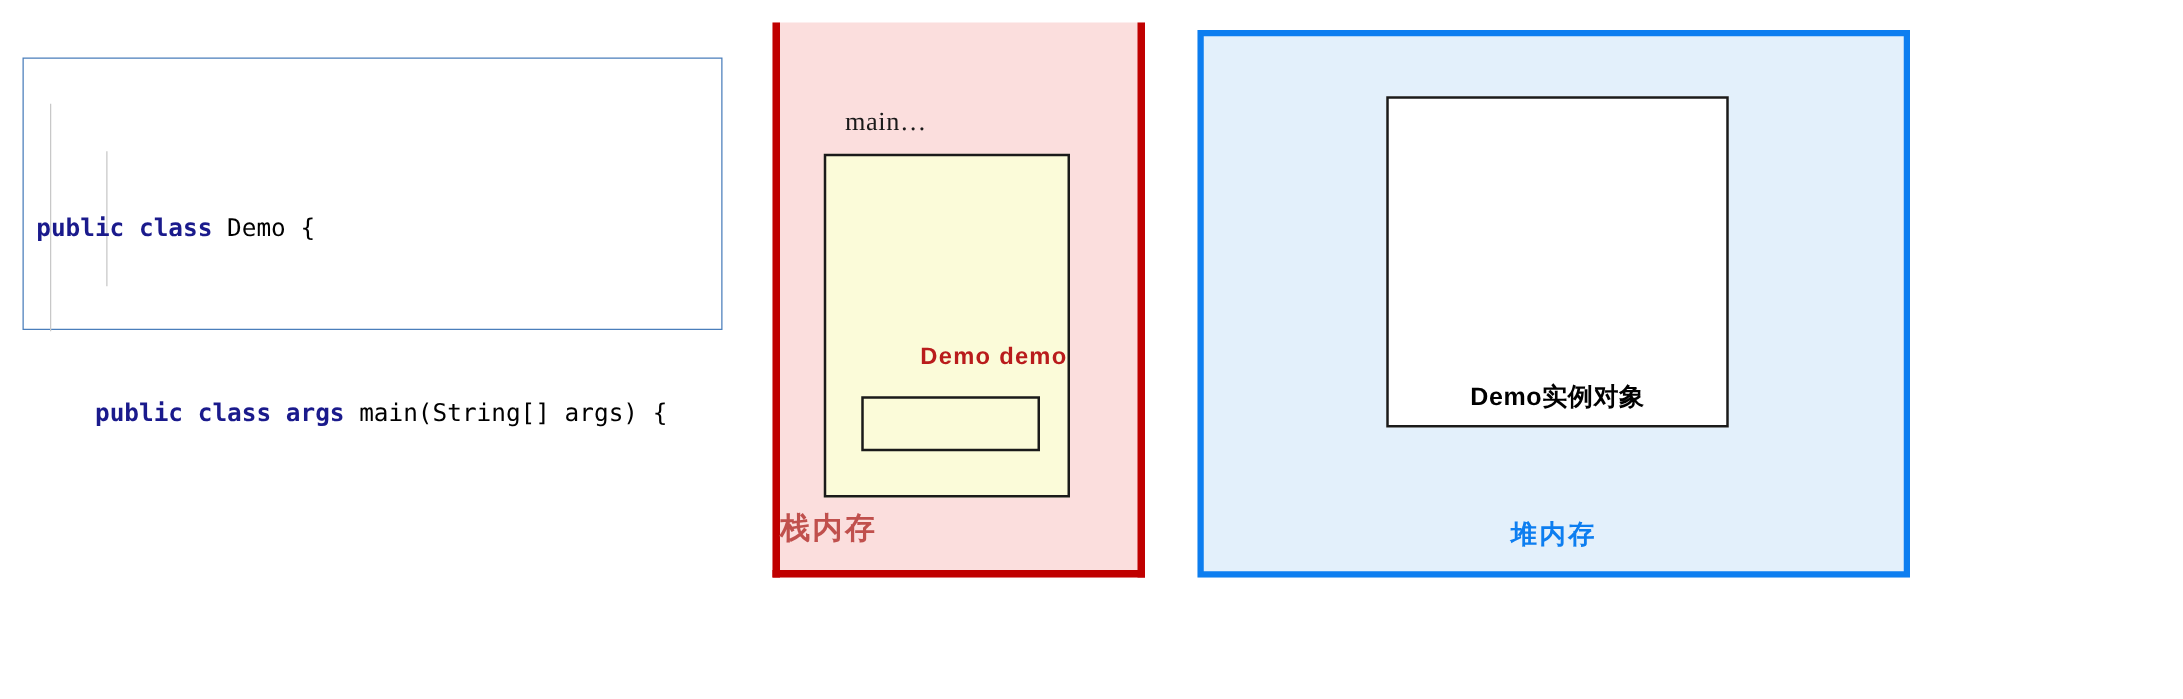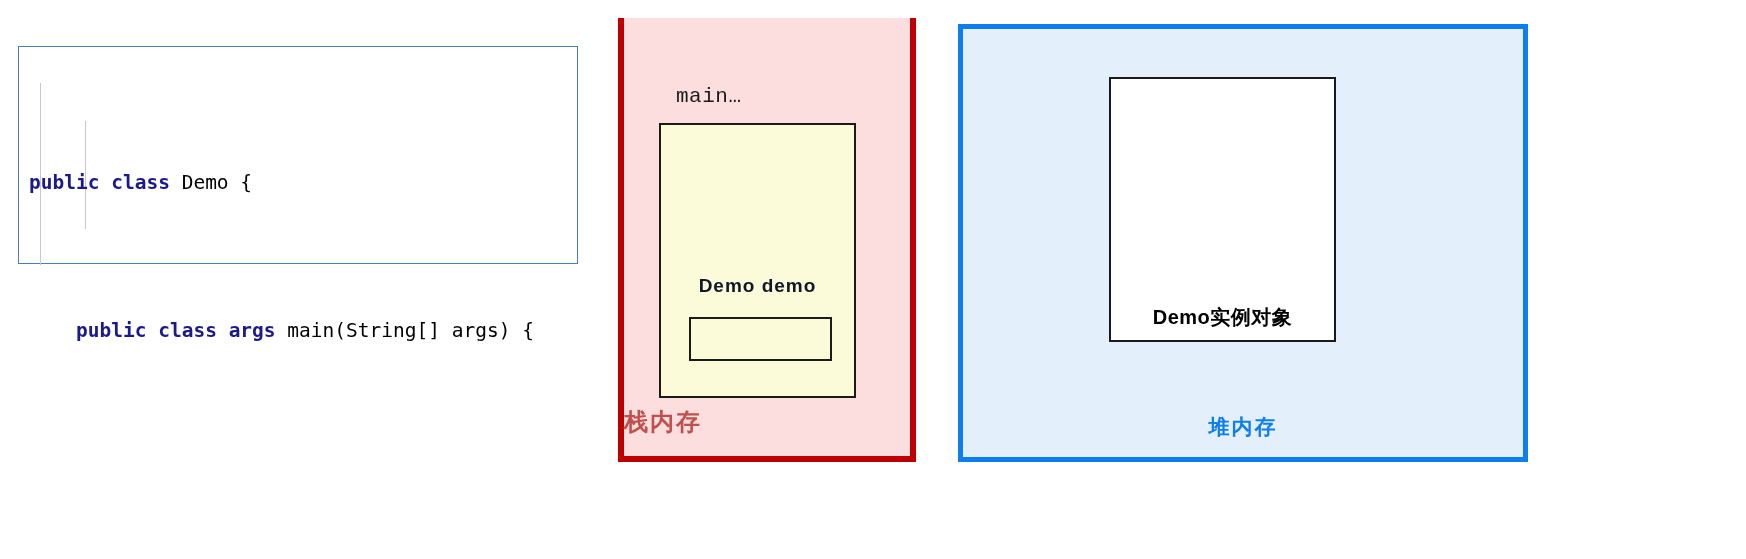--- a/index.html
+++ b/index.html
@@ -67,44 +67,44 @@
     background: #fbdedd;
     border-left: 6px solid #c00000;
     border-right: 6px solid #c00000;
     border-bottom: 6px solid #c00000;
     box-sizing: border-box;
   }
   #stack-frame-label {
     position: absolute;
     left: 52px;
     top: 67px;
-    font-family: Liberation Mono, monospace;
+    font-family: Liberation Serif, serif;
     font-size: 21px;
     color: #1a1a1a;
     letter-spacing: 0.5px;
   }
   #stack-frame-box {
     position: absolute;
     left: 35px;
     top: 105px;
     width: 197px;
     height: 275px;
     background: #fbfbd9;
     border: 2px solid #1a1a1a;
     box-sizing: border-box;
   }
   #stack-var-label {
     position: absolute;
     left: 0;
     right: 0;
     top: 150px;
-    text-align: center;
+    text-align: right;
     font-size: 19px;
     font-weight: bold;
-    color: #0f172a;
+    color: #b91c1c;
     letter-spacing: 1px;
   }
   #stack-var-slot {
     position: absolute;
     left: 28px;
     top: 192px;
     width: 143px;
     height: 44px;
     background: #fbfbd9;
     border: 2px solid #1a1a1a;
@@ -130,21 +130,21 @@
     width: 570px;
     height: 438px;
     background: #e3f0fb;
     border: 5px solid #0d7ef0;
     box-sizing: border-box;
   }
   #heap-object-box {
     position: absolute;
     left: 146px;
     top: 48px;
-    width: 227px;
+    width: 274px;
     height: 265px;
     background: #ffffff;
     border: 2px solid #1a1a1a;
     box-sizing: border-box;
   }
   #heap-object-label {
     position: absolute;
     left: 0;
     right: 0;
     top: 225px;

